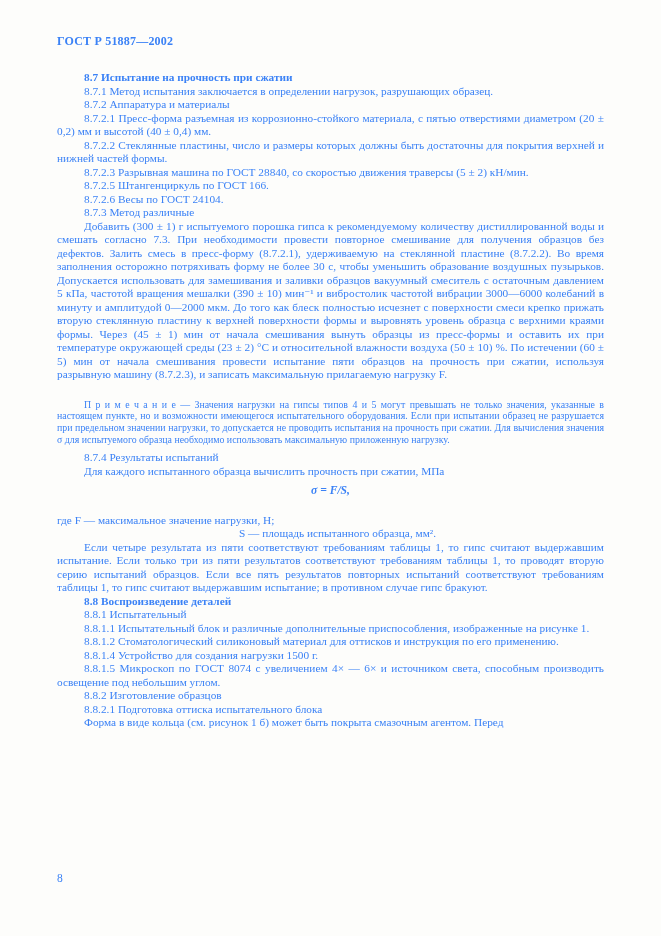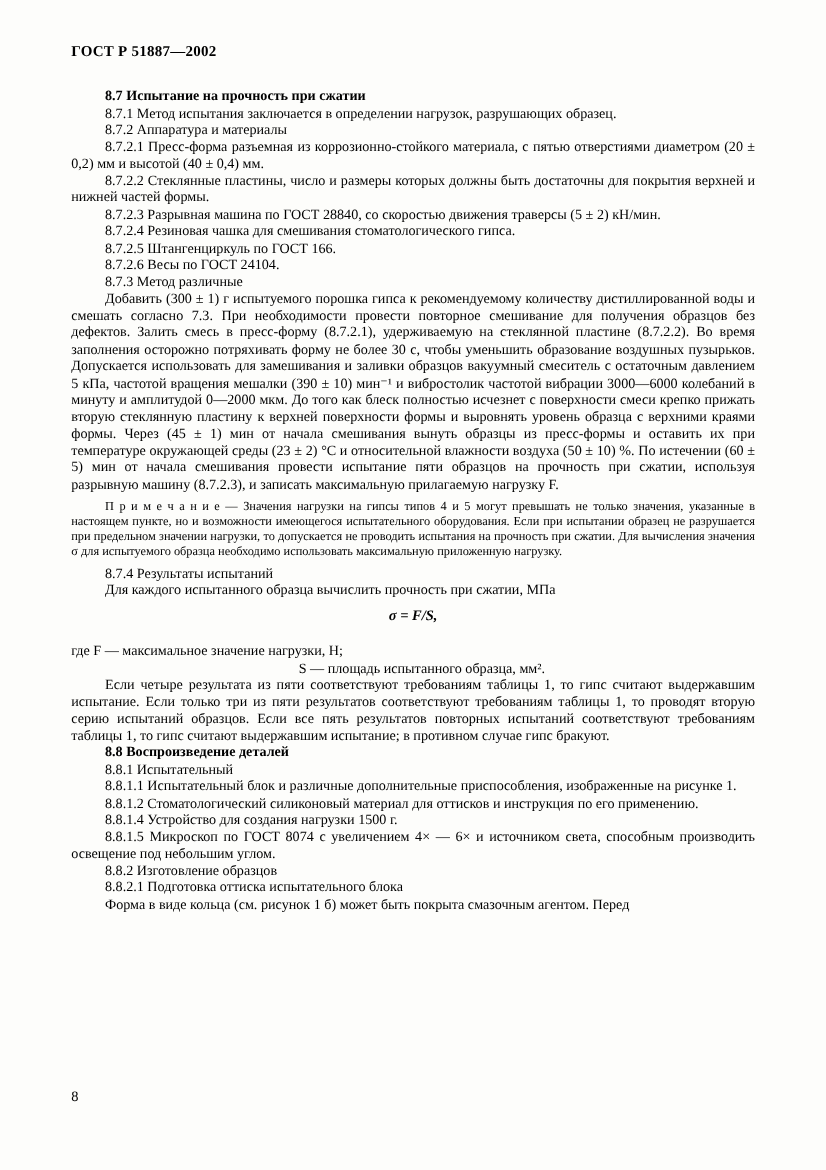--- a/index.html
+++ b/index.html
@@ -4,42 +4,42 @@
 <style>
   html, body { margin: 0; padding: 0; background: #d8d8d8; }
   .page {
     position: relative;
     width: 661px;
     height: 936px;
     margin: 0 auto;
     background: #fdfdfb;
     overflow: hidden;
     font-family: "Liberation Serif", "DejaVu Serif", serif;
-    color: #000000;
+    color: #3b82f6;
     box-sizing: border-box;
     padding: 34px 57px 0 57px;
   }
   .doc-header {
     font-weight: bold;
     font-size: 12px;
     letter-spacing: 0.2px;
     margin-bottom: 22px;
   }
   .content p {
     margin: 0;
     text-indent: 27px;
     text-align: justify;
     font-size: 11.3px;
     line-height: 13.5px;
   }
   .content p.h { font-weight: bold; }
   .content p.note {
     font-size: 9.9px;
     line-height: 11.9px;
-    margin: 5px 0 5px 0;
+    margin: 17px 0 5px 0;
   }
   .content p.formula {
     text-indent: 0;
     text-align: center;
     font-style: italic;
     margin: 6px 0 6px 0;
     font-size: 11.6px;
     font-weight: bold;
   }
   .content p.where { text-indent: 0; text-align: left; margin-top: 16px; }
@@ -59,21 +59,20 @@
 
   <div class="doc-header">ГОСТ Р 51887—2002</div>
 
   <div class="content">
     <p class="h">8.7 Испытание на прочность при сжатии</p>
     <p>8.7.1 Метод испытания заключается в определении нагрузок, разрушающих образец.</p>
     <p>8.7.2 Аппаратура и материалы</p>
     <p>8.7.2.1 Пресс-форма разъемная из коррозионно-стойкого материала, с пятью отверстиями диаметром (20 ± 0,2) мм и высотой (40 ± 0,4) мм.</p>
     <p>8.7.2.2 Стеклянные пластины, число и размеры которых должны быть достаточны для покрытия верхней и нижней частей формы.</p>
     <p>8.7.2.3 Разрывная машина по ГОСТ 28840, со скоростью движения траверсы (5 ± 2) кН/мин.</p>
-    <p>8.7.2.4 Резиновая чашка для смешивания стоматологического гипса.</p>
     <p>8.7.2.5 Штангенциркуль по ГОСТ 166.</p>
     <p>8.7.2.6 Весы по ГОСТ 24104.</p>
     <p>8.7.3 Метод различные</p>
     <p>Добавить (300 ± 1) г испытуемого порошка гипса к рекомендуемому количеству дистиллированной воды и смешать согласно 7.3. При необходимости провести повторное смешивание для получения образцов без дефектов. Залить смесь в пресс-форму (8.7.2.1), удерживаемую на стеклянной пластине (8.7.2.2). Во время заполнения осторожно потряхивать форму не более 30 с, чтобы уменьшить образование воздушных пузырьков. Допускается использовать для замешивания и заливки образцов вакуумный смеситель с остаточным давлением 5 кПа, частотой вращения мешалки (390 ± 10) мин⁻¹ и вибростолик частотой вибрации 3000—6000 колебаний в минуту и амплитудой 0—2000 мкм. До того как блеск полностью исчезнет с поверхности смеси крепко прижать вторую стеклянную пластину к верхней поверхности формы и выровнять уровень образца с верхними краями формы. Через (45 ± 1) мин от начала смешивания вынуть образцы из пресс-формы и оставить их при температуре окружающей среды (23 ± 2) °С и относительной влажности воздуха (50 ± 10) %. По истечении (60 ± 5) мин от начала смешивания провести испытание пяти образцов на прочность при сжатии, используя разрывную машину (8.7.2.3), и записать максимальную прилагаемую нагрузку F.</p>
     <p class="note">П р и м е ч а н и е — Значения нагрузки на гипсы типов 4 и 5 могут превышать не только значения, указанные в настоящем пункте, но и возможности имеющегося испытательного оборудования. Если при испытании образец не разрушается при предельном значении нагрузки, то допускается не проводить испытания на прочность при сжатии. Для вычисления значения σ для испытуемого образца необходимо использовать максимальную приложенную нагрузку.</p>
     <p>8.7.4 Результаты испытаний</p>
     <p>Для каждого испытанного образца вычислить прочность при сжатии, МПа</p>
     <p class="formula">σ  =  F/S,</p>
     <p class="where">где F — максимальное значение нагрузки, Н;</p>
     <p class="where-s">S — площадь испытанного образца, мм².</p>

